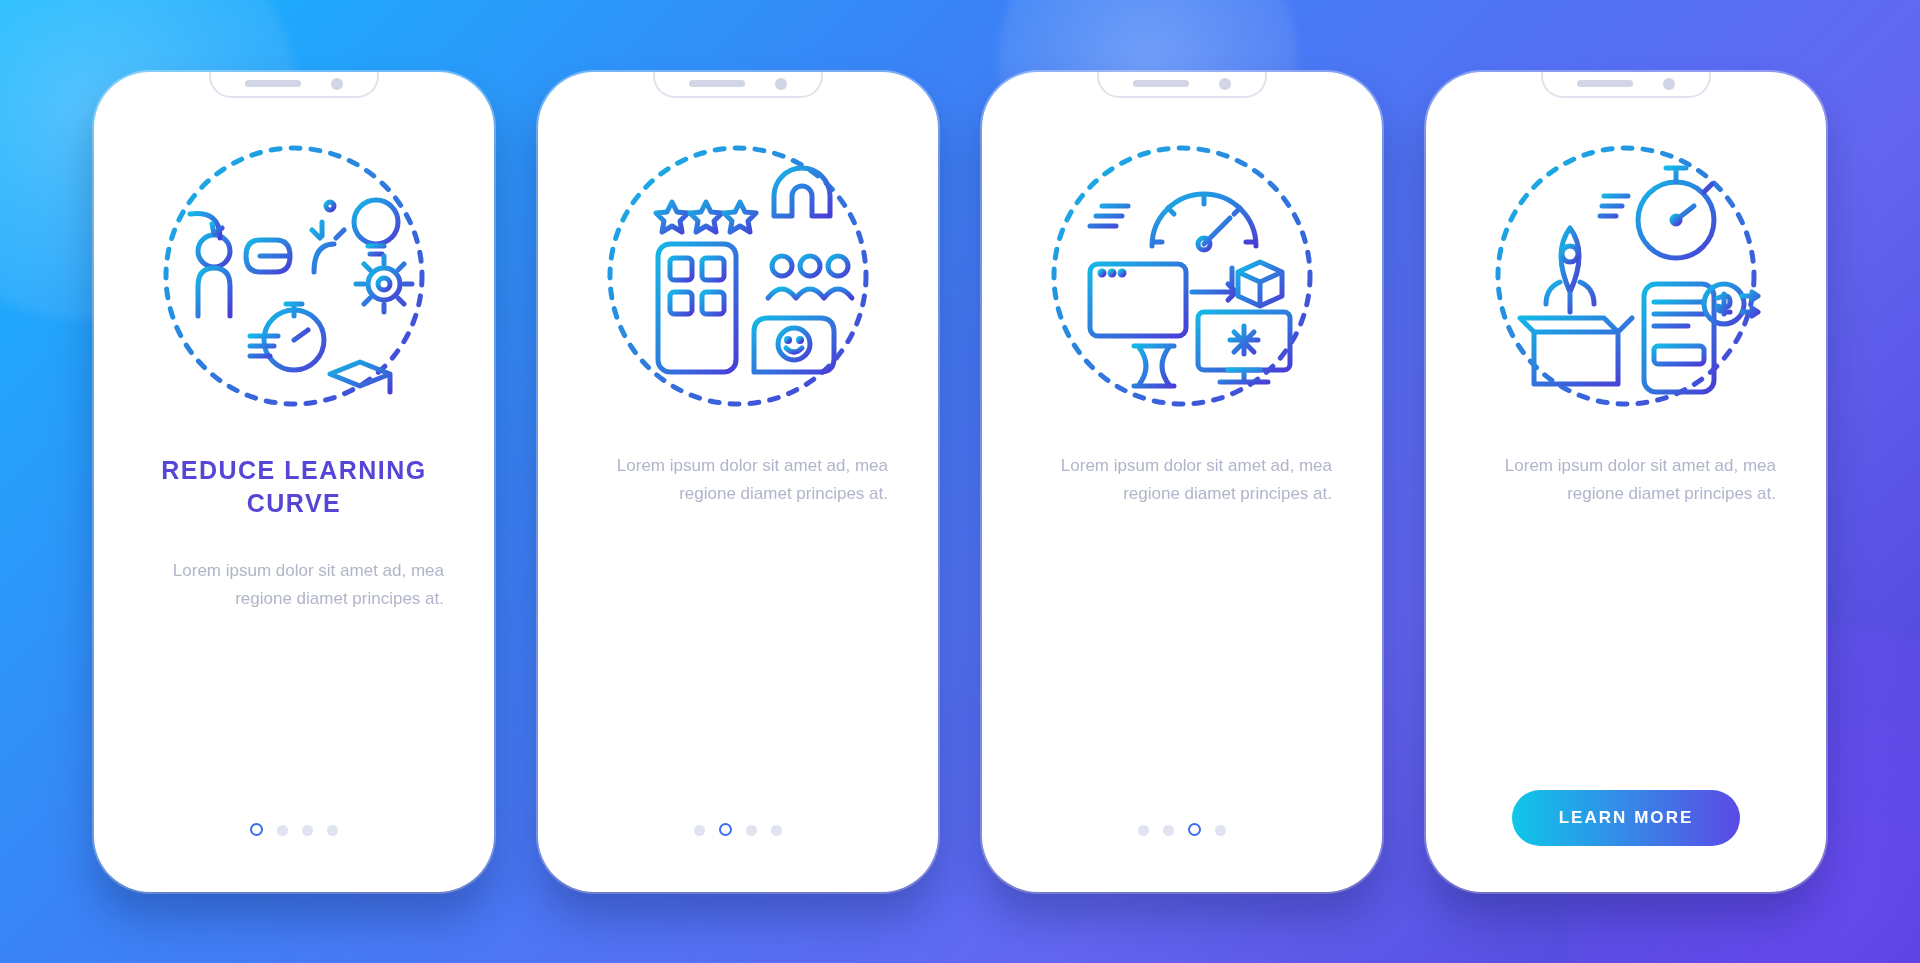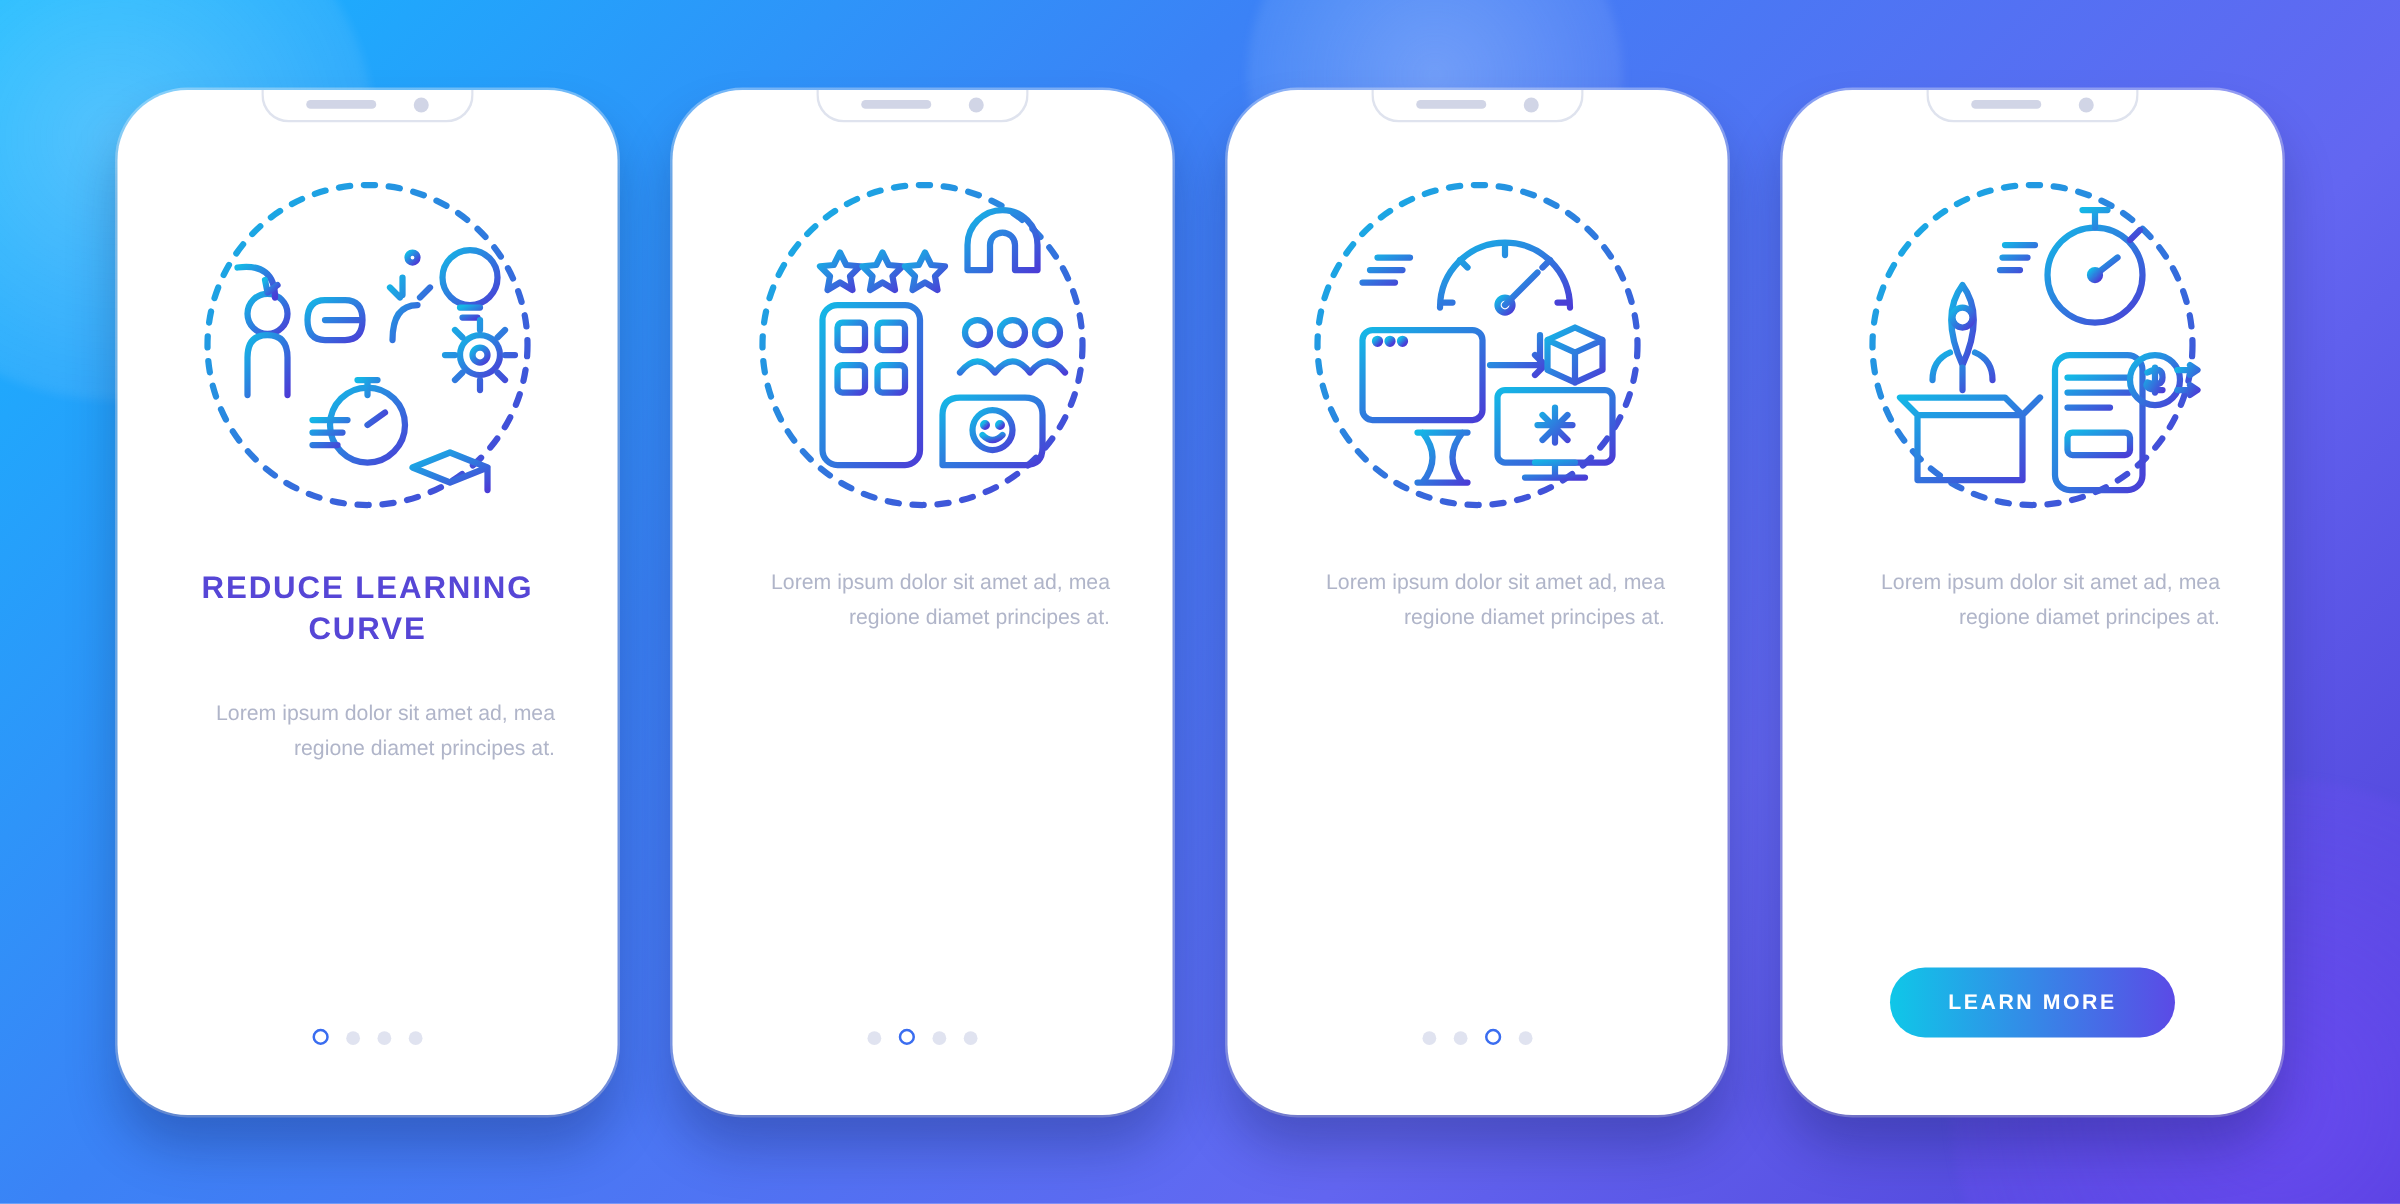--- a/index.html
+++ b/index.html
@@ -81,21 +81,21 @@
     margin-top: 36px;
     max-width: 300px;
   }
 
   .pager { position: absolute; bottom: 56px; display: flex; gap: 14px; }
   .dot { width: 11px; height: 11px; border-radius: 50%; background: #e0e3f0; }
   .dot.active { width: 13px; height: 13px; border: 2.5px solid #3a6df0; background: #fff; margin-top: -2px; }
 
   .cta {
     position: absolute;
-    bottom: 62px;
+    bottom: 46px;
     width: 228px;
     height: 56px;
     border-radius: 30px;
     background: linear-gradient(90deg, #0fc7e8 0%, #5b4ae6 100%);
     color: #fff;
     font-size: 17px;
     font-weight: 600;
     letter-spacing: .12em;
     border: none;
     cursor: pointer;

